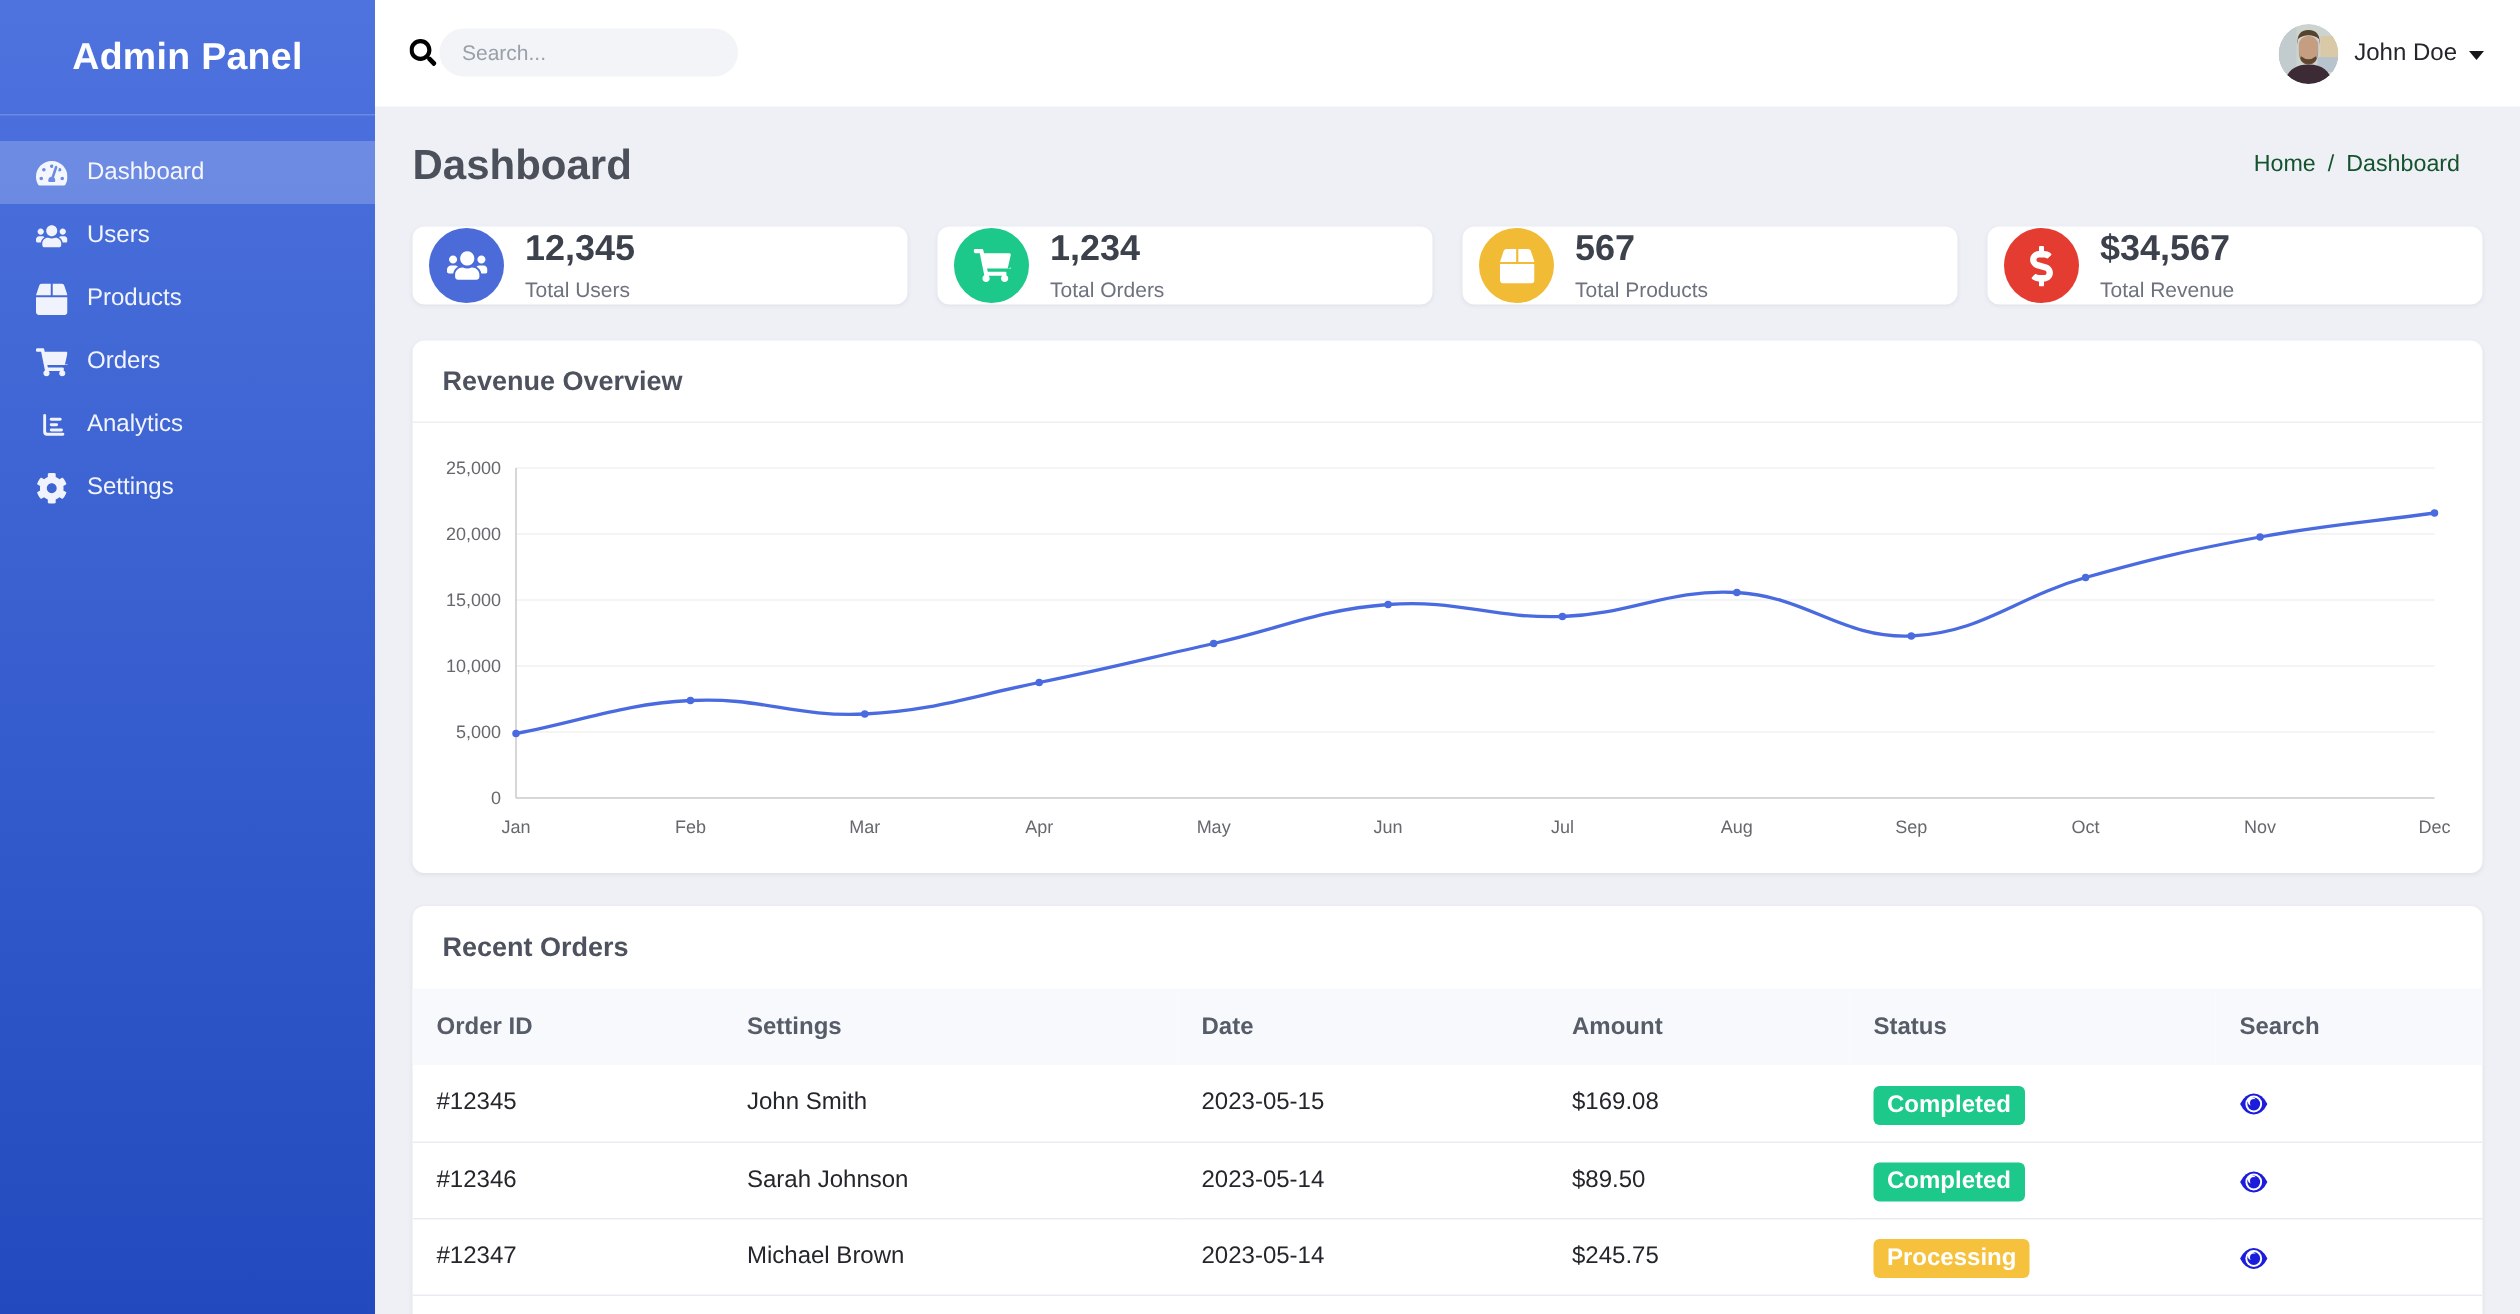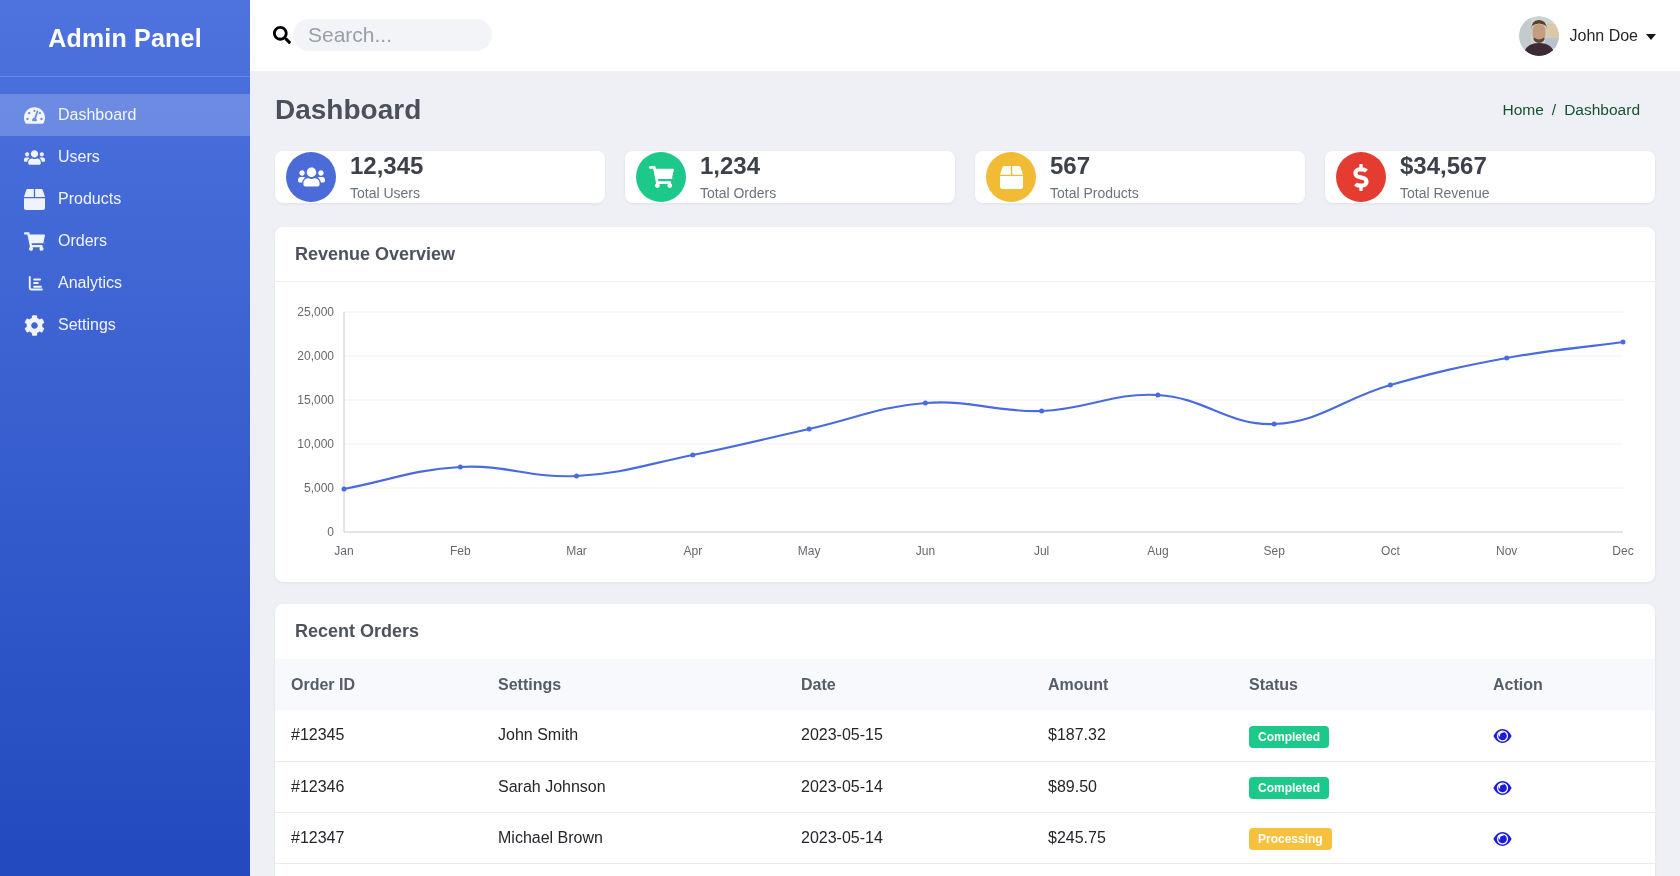--- a/index.html
+++ b/index.html
@@ -17,21 +17,21 @@
   color:rgba(255,255,255,0.93); font-size:16px; cursor:default; }
 .nav li.active { background:rgba(255,255,255,0.2); }
 .nav li svg { width:21px; height:21px; margin-right:13px; flex:0 0 21px; }
 .nav li svg path, .nav li svg rect { fill:rgba(255,255,255,0.92); }
 
 .topbar { margin-left:250px; height:71px; background:#fff; display:flex; align-items:center;
   padding:0 24px 0 23px; position:relative; z-index:3; }
 .search-wrap { display:flex; align-items:center; margin-top:-2px; }
 .search-ico { width:18px; height:18px; margin-right:2px; }
 .search-box { width:199px; height:32px; background:#f2f4f8; border:none; border-radius:16px;
-  padding:0 15px; font-size:21px; color:#333; font-family:"Liberation Sans",sans-serif; }
+  padding:0 15px; font-size:14px; color:#333; font-family:"Liberation Sans",sans-serif; }
 .search-box::placeholder { color:#9aa0a8; }
 .user { margin-left:auto; display:flex; align-items:center; }
 .avatar { width:40px; height:40px; border-radius:50%; overflow:hidden; }
 .user .name { margin-left:11px; font-size:16px; color:#23262b; }
 .user .caret { margin-left:8px; width:0; height:0; border-left:5px solid transparent;
   border-right:5px solid transparent; border-top:6.5px solid #15171a; margin-top:2px; }
 
 .main { margin-left:250px; padding:23px 25px 0 25px; }
 .page-head { display:flex; align-items:center; justify-content:space-between; }
 .page-head h2 { font-size:28px; font-weight:bold; color:#4c505b; }
@@ -58,21 +58,21 @@
 .card-head h3 { font-size:18px; font-weight:bold; color:#4d525e; }
 .chart-body { position:relative; height:300px; }
 
 .table-card { margin-top:22px; overflow:hidden; }
 table { width:100%; border-collapse:collapse; table-layout:fixed; }
 th, td { text-align:left; padding:0 16px; }
 thead tr { background:#f8f9fc; height:51px; }
 th { font-size:16px; font-weight:bold; color:#565c68; }
 tbody tr { height:51px; border-bottom:1px solid #e9ebf1; }
 td { font-size:16px; color:#23262b; }
-.badge { display:inline-block; padding:4px 9px; border-radius:4px; font-size:12px;
+.badge { display:inline-block; padding:4px 9px; border-radius:4px; font-size:16px;
   font-weight:bold; color:#fff; position:relative; top:1.5px; }
 .b-green { background:#1cc88a; }
 .b-yellow { background:#f6c23e;text-align:center; }
 .eye { display:block; position:relative; top:1px; }
 </style>
 </head>
 <body>
 <aside class="sidebar">
   <div class="brand">
       <h1>Admin Panel</h1>
@@ -260,29 +260,29 @@
           <col style="width:244px">
           <col>
         </colgroup>
       <thead>
         <tr>
             <th>Order ID</th>
             <th>Settings</th>
             <th>Date</th>
             <th>Amount</th>
             <th>Status</th>
-            <th>Action</th>
+            <th>Search</th>
           </tr>
       </thead>
       <tbody>
         <tr>
           <td>#12345</td>
             <td>John Smith</td>
             <td>2023-05-15</td>
-            <td>$187.32</td>
+            <td>$169.08</td>
           <td><span class="badge b-green">Completed</span></td>
           <td>
               <svg class="eye" width="19" height="16" viewBox="0 0 19 16">
                 <path fill="#1c1cdb" d="M0.4,8 Q3.8,1 9.5,1 Q15.2,1 18.6,8 Q15.2,15 9.5,15 Q3.8,15 0.4,8 Z"></path>
                 <circle cx="9.5" cy="8" r="5.6" fill="#fff"></circle>
                 <circle cx="9.5" cy="8" r="4.3" fill="#1c1cdb"></circle>
                 <circle cx="8.3" cy="6.3" r="2.7" fill="#fff"></circle>
                 <circle cx="9.7" cy="7.4" r="2.7" fill="#1c1cdb"></circle>
               </svg>
             </td>

